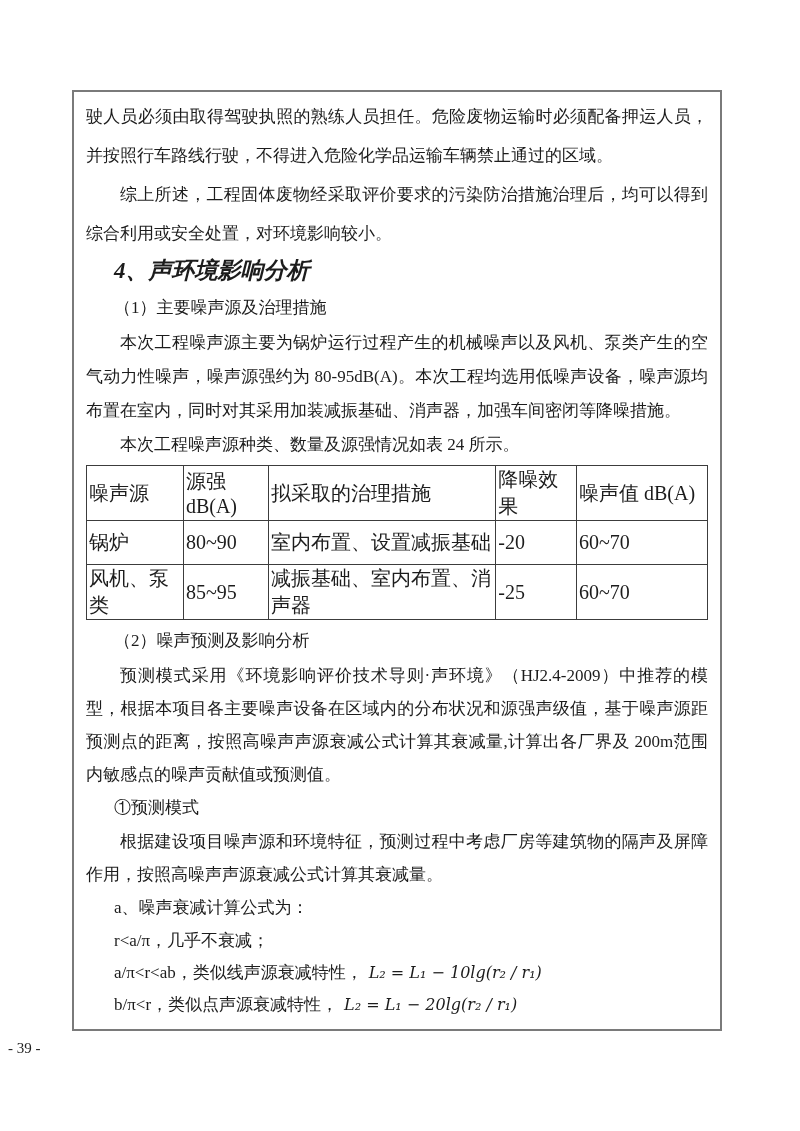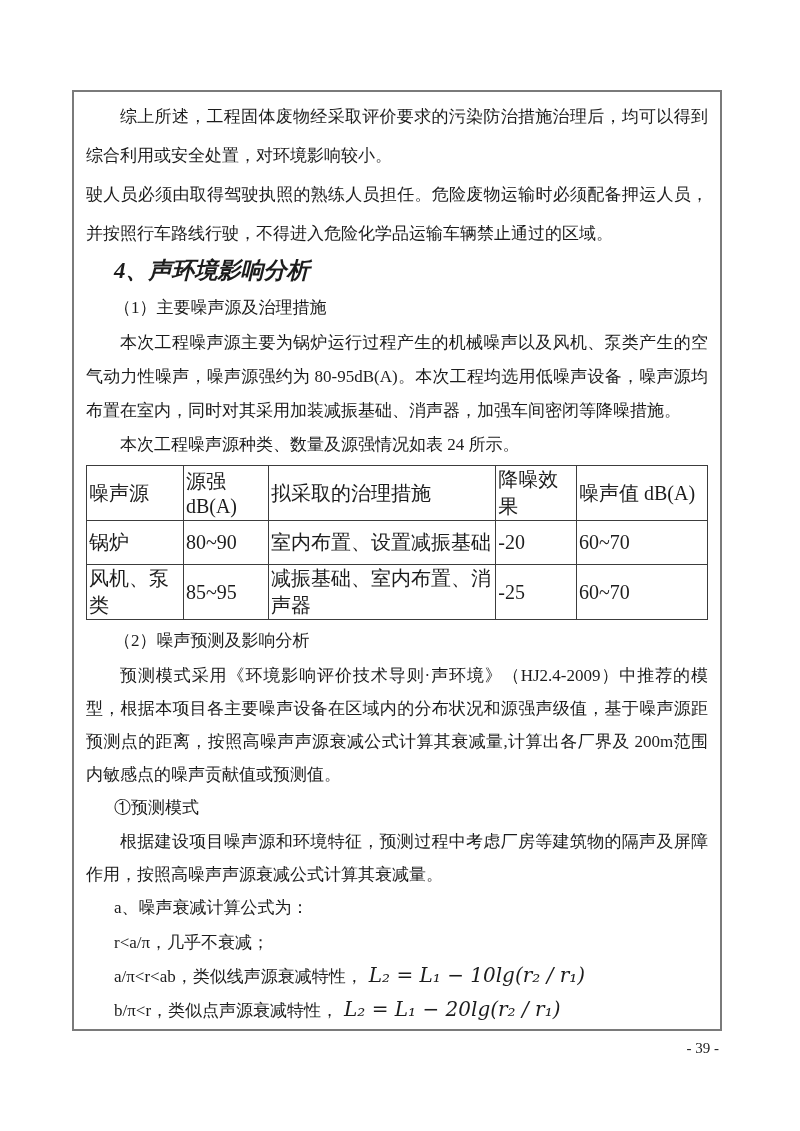--- a/index.html
+++ b/index.html
@@ -76,41 +76,41 @@
   .col-value   { width: 21.1%; }
   .formula-line {
     font-size: 17px;
     line-height: 32px;
     padding-left: 28px;
     text-align: left;
   }
   .math {
     font-family: "DejaVu Serif", "Liberation Serif", serif;
     font-style: italic;
-    font-size: 20px;
+    font-size: 16px;
     margin-left: 6px;
   }
   .footer {
     position: absolute;
-    left: 15px;
+    left: 8px;
     top: 1040px;
     width: 704px;
-    text-align: right;
+    text-align: left;
     font-size: 15px;
     color: #222222;
   }
 </style>
 </head>
 <body>
 
 <div class="page">
   <div class="content-box">
 
+    <p class="p-xl">驶人员必须由取得驾驶执照的熟练人员担任。危险废物运输时必须配备押运人员，并按照行车路线行驶，不得进入危险化学品运输车辆禁止通过的区域。</p>
     <p class="p-xl indent">综上所述，工程固体废物经采取评价要求的污染防治措施治理后，均可以得到综合利用或安全处置，对环境影响较小。</p>
-    <p class="p-xl">驶人员必须由取得驾驶执照的熟练人员担任。危险废物运输时必须配备押运人员，并按照行车路线行驶，不得进入危险化学品运输车辆禁止通过的区域。</p>
 
     <p class="heading-bold">4、声环境影响分析</p>
     <p class="subheading">（1）主要噪声源及治理措施</p>
 
     <p class="p-md indent">本次工程噪声源主要为锅炉运行过程产生的机械噪声以及风机、泵类产生的空气动力性噪声，噪声源强约为 80-95dB(A)。本次工程均选用低噪声设备，噪声源均布置在室内，同时对其采用加装减振基础、消声器，加强车间密闭等降噪措施。</p>
     <p class="p-sm indent">本次工程噪声源种类、数量及源强情况如表 24 所示。</p>
 
 
     <table class="noise-table">
       <colgroup>

